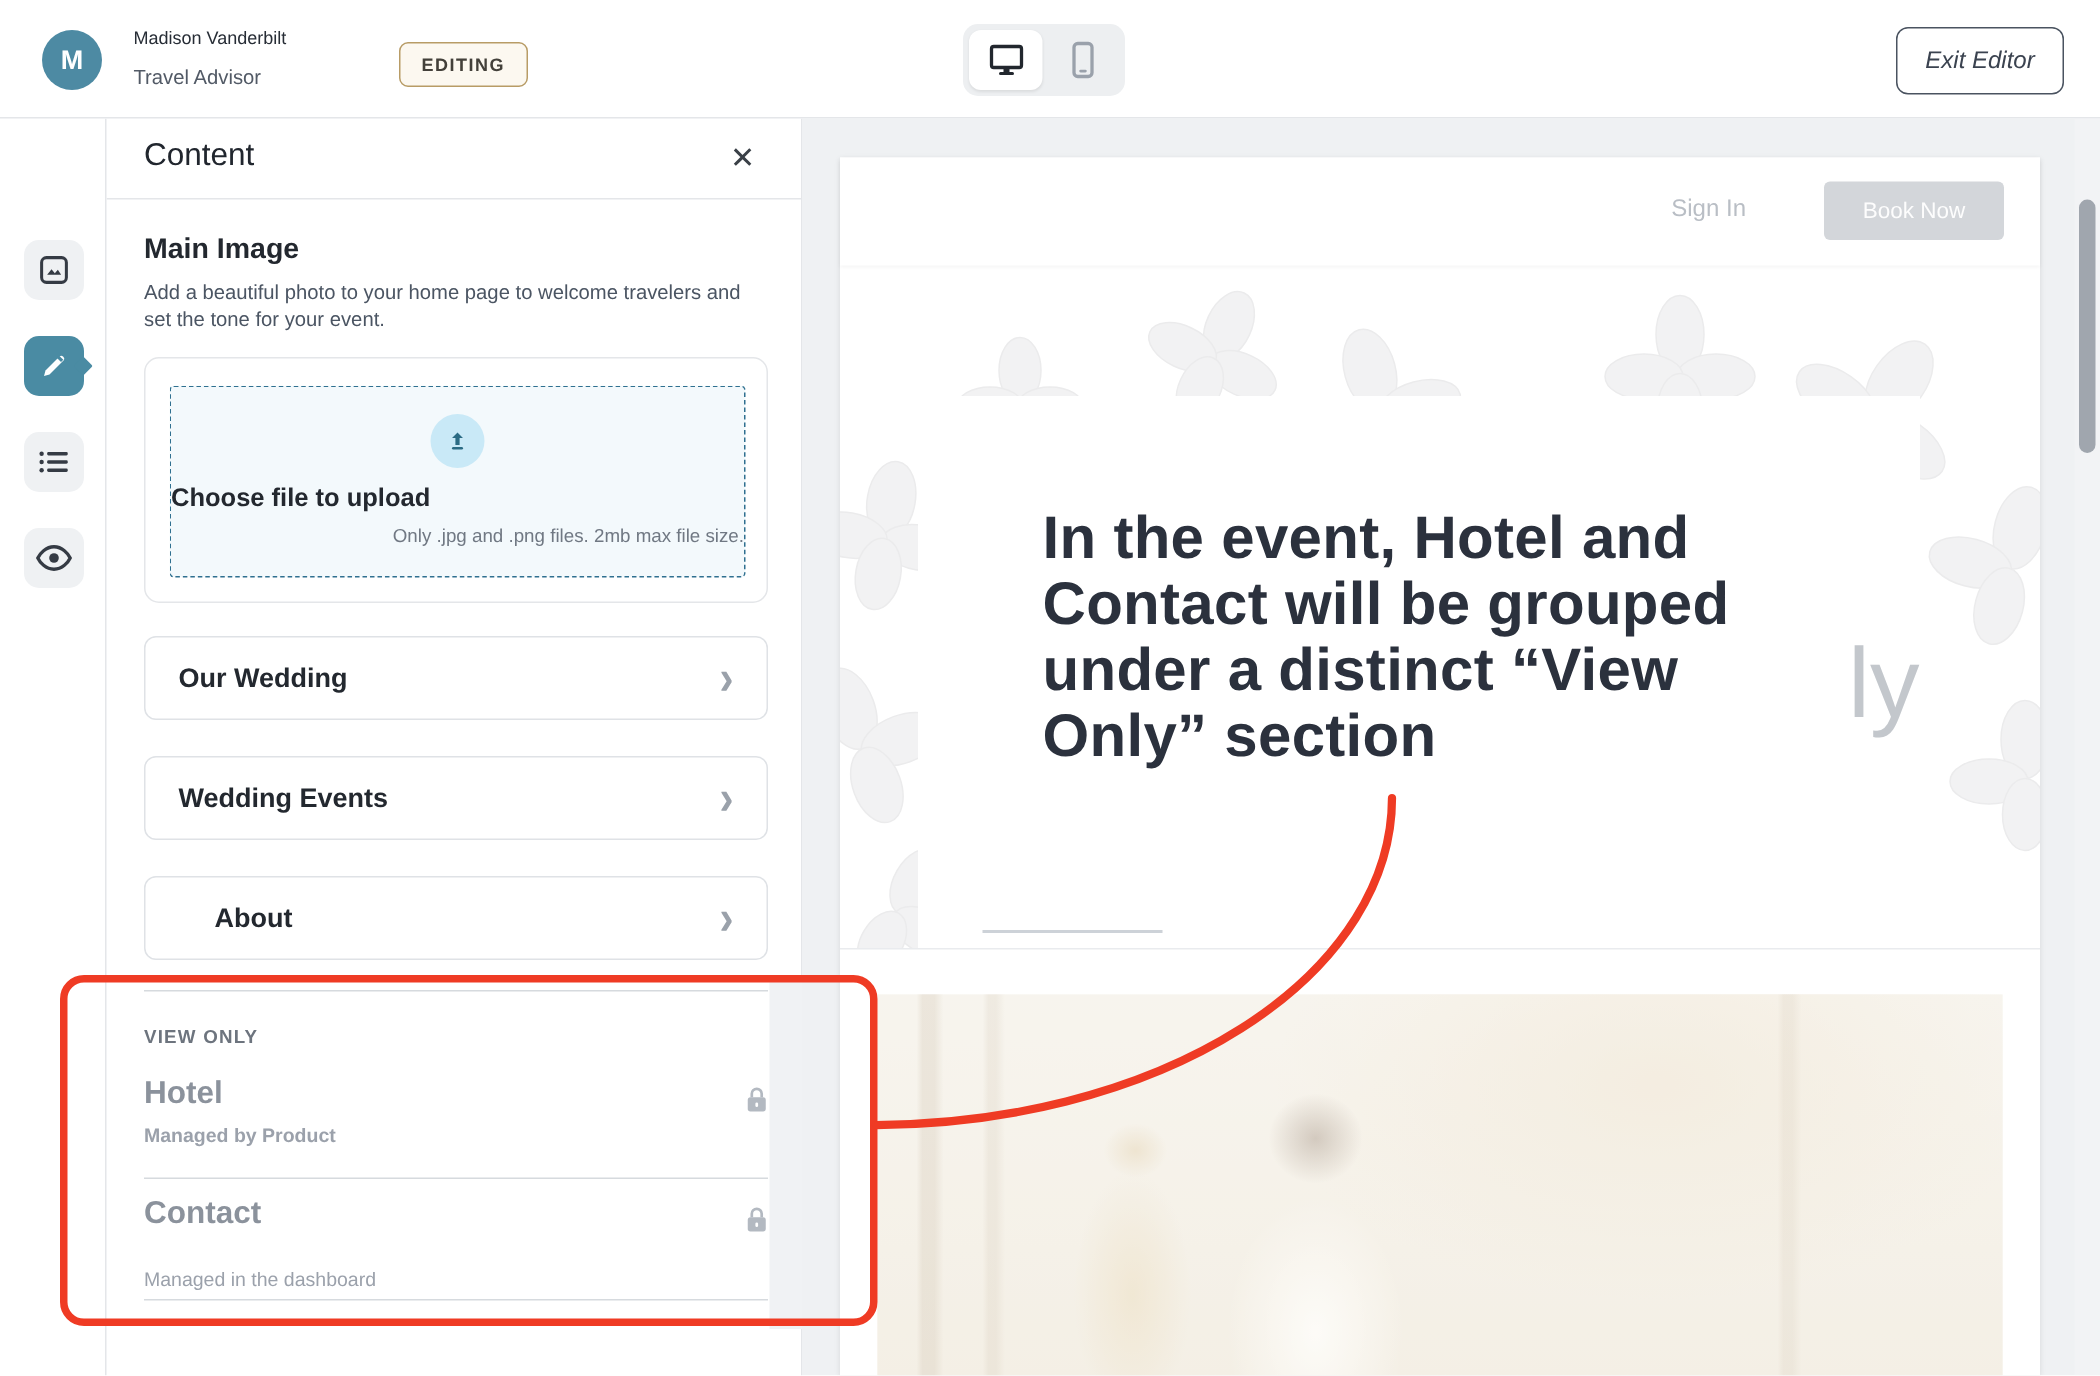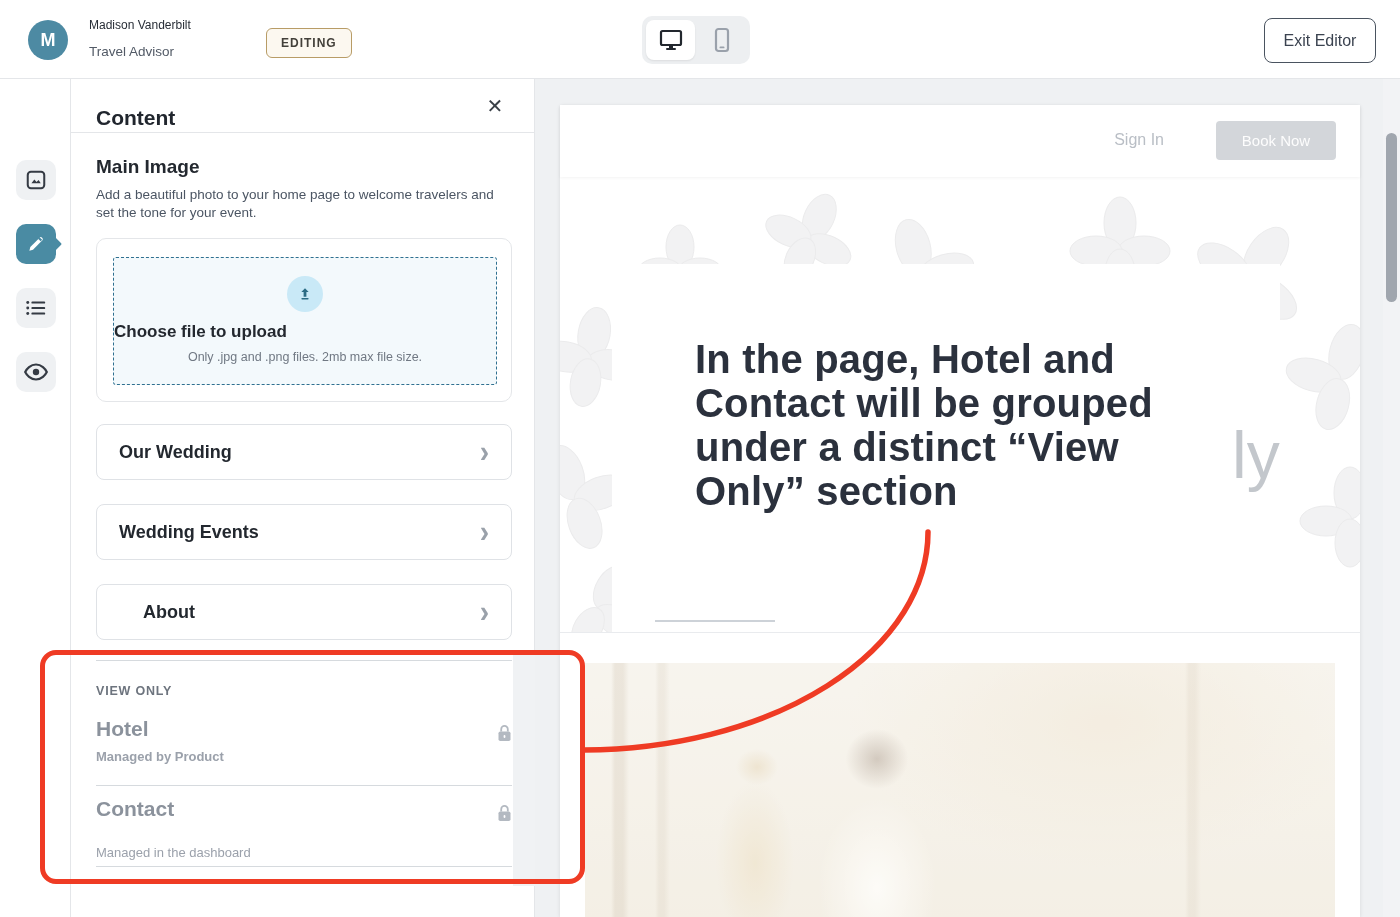--- a/index.html
+++ b/index.html
@@ -10,41 +10,41 @@
   
   .header { position:absolute; top:0; left:0; width:1400px; height:79px; background:#fff; border-bottom:1px solid #e4e6e9; z-index:10; }
   .avatar { position:absolute; left:28px; top:20px; width:40px; height:40px; border-radius:50%; background:#4d8aa3; color:#fff; font-size:18px; font-weight:600; display:flex; align-items:center; justify-content:center; }
   .user-name { position:absolute; left:89px; top:18px; font-size:12px; font-weight:400; color:#272d36; }
   .user-role { position:absolute; left:89px; top:44px; font-size:13.5px; color:#525a66; }
   .editing-badge { position:absolute; left:266px; top:28px; height:30px; padding:0 14px; display:flex; align-items:center; background:#fcf8f0; border:1px solid #b89c66; border-radius:6px; font-size:12px; font-weight:600; letter-spacing:1px; color:#43403a; }
   .device-toggle { position:absolute; left:642px; top:16px; width:108px; height:48px; background:#edeff1; border-radius:10px; display:flex; align-items:center; padding:4px; gap:2px; }
   .device-btn { width:49px; height:40px; display:flex; align-items:center; justify-content:center; border-radius:8px; background:transparent; border:none; cursor:pointer; }
   .device-btn.active { background:#ffffff; box-shadow:0 1px 2px rgba(0,0,0,.08); }
   .device-btn svg { display:block; }
-  .exit-btn { position:absolute; right:24px; top:18px; width:112px; height:45px; background:#fff; border:1.5px solid #4a5360; border-radius:8px; font-size:16px; color:#3b4350; font-family:"Liberation Sans",sans-serif; cursor:pointer; }
+  .exit-btn { position:absolute; right:24px; top:18px; width:112px; height:45px; background:#fff; border:1.5px solid #4a5360; border-radius:8px; font-size:16px; color:#3b4350; font-family:"Liberation Sans",sans-serif; cursor:pointer;font-style:italic; }
 
   
   .rail { position:absolute; top:79px; left:0; width:71px; height:838px; background:#fff; border-right:1px solid #e4e6e9; z-index:9; }
   .rail-btn { position:absolute; left:16px; width:40px; height:40px; border-radius:10px; background:#eff1f3; border:none; display:flex; align-items:center; justify-content:center; cursor:pointer; }
   .rail-btn.active { background:#4a8ba3; }
   .rail-btn.active::after { content:""; position:absolute; right:-4px; top:50%; width:9px; height:9px; background:#4a8ba3; transform:translateY(-50%) rotate(45deg); border-radius:1px; }
   .rail-btn:nth-of-type(1){ top:81px; } .rail-btn:nth-of-type(2){ top:145px; } .rail-btn:nth-of-type(3){ top:209px; } .rail-btn:nth-of-type(4){ top:273px; }
 
   
   .panel { position:absolute; top:79px; left:71px; width:464px; height:838px; background:#fff; border-right:1px solid #e4e6e9; z-index:8; }
   .panel-header { position:absolute; top:0; left:0; width:100%; height:54px; border-bottom:1px solid #e4e6e9; }
-  .panel-title { position:absolute; left:25px; top:27px; font-size:21px; font-weight:700; color:#21262e; }
+  .panel-title { position:absolute; left:25px; top:13px; font-size:21px; font-weight:400; color:#21262e; }
   .panel-close { position:absolute; right:26px; top:14px; width:26px; height:26px; background:none; border:none; font-size:20px; color:#3a4047; cursor:pointer; line-height:26px; }
   .mi-heading { position:absolute; left:25px; top:77px; font-size:19px; font-weight:600; color:#23282f; }
   .mi-desc { position:absolute; left:25px; top:107px; width:412px; font-size:13.5px; line-height:1.35; color:#4b5563; }
   .upload-card { position:absolute; left:25px; top:159px; width:416px; height:164px; border:1px solid #e4e6e9; border-radius:10px; background:#fff; }
   .upload-drop { position:absolute; left:16px; top:18px; width:384px; height:128px; border:1.5px dashed #2f7090; border-radius:3px; background:#f3f9fc; cursor:pointer; }
   .upload-circle { position:absolute; left:50%; top:18px; transform:translateX(-50%); width:36px; height:36px; border-radius:50%; background:#c9e9f7; display:flex; align-items:center; justify-content:center; }
   .upload-label { position:absolute; left:0; top:64px; width:100%; text-align:left; font-size:17px; font-weight:600; color:#23282f; }
-  .upload-hint { position:absolute; left:0; top:92px; width:100%; text-align:center; font-size:12.5px; color:#707883; }
+  .upload-hint { position:absolute; left:0; top:92px; width:100%; text-align:right; font-size:12.5px; color:#707883; }
   .section-card { position:absolute; left:25px; width:416px; height:56px; background:#fff; border:1px solid #dfe2e6; border-radius:8px; display:flex; align-items:center; justify-content:space-between; padding:0 22px; cursor:pointer; }
   .section-card .label { font-size:18px; font-weight:600; color:#23282f; }
   .section-card .chev { font-size:28px; line-height:20px; color:#9aa1aa; font-weight:600; transform:scaleY(1.15); }
   .card-0 { top:345px; } .card-1 { top:425px;align-items:center; } .card-2 { top:505px;padding-left:46px; }
   .divider { position:absolute; left:25px; width:416px; height:1px; background:#d6dade; }
   .div-0 { top:581px; } .div-1 { top:706px; } .div-2 { top:787px; }
   .view-only-label { position:absolute; left:25px; top:605px; font-size:12.5px; font-weight:600; letter-spacing:.8px; color:#6d747e; }
   .vo-title { position:absolute; left:25px; font-size:21px; font-weight:600; color:#8b929c; }
   .vo-note { position:absolute; left:25px; font-size:13px; color:#9ba1ab; }
   .vo-title-0 { top:638px; } .vo-note-0 { top:670px;font-weight:bold; }
@@ -280,21 +280,21 @@
           <g fill="none" stroke="#ededee" stroke-width="1.5">
             <path d="M180 110 q40 30 90 28"></path>
               <path d="M430 120 q50 20 100 10"></path>
               <path d="M620 130 q40 25 90 18"></path>
           </g>
         </svg>
 
         <div class="hero-card"></div>
         <div class="faded-word">ly</div>
         <div class="annotation-heading">
-          <div>In the page, Hotel and</div>
+          <div>In the event, Hotel and</div>
           <div>Contact will be grouped</div>
           <div>under a distinct “View</div>
           <div>Only” section</div>
         </div>
         <div class="hero-rule"></div>
       </div>
 
       <div class="photo"></div>
     </div>
 

